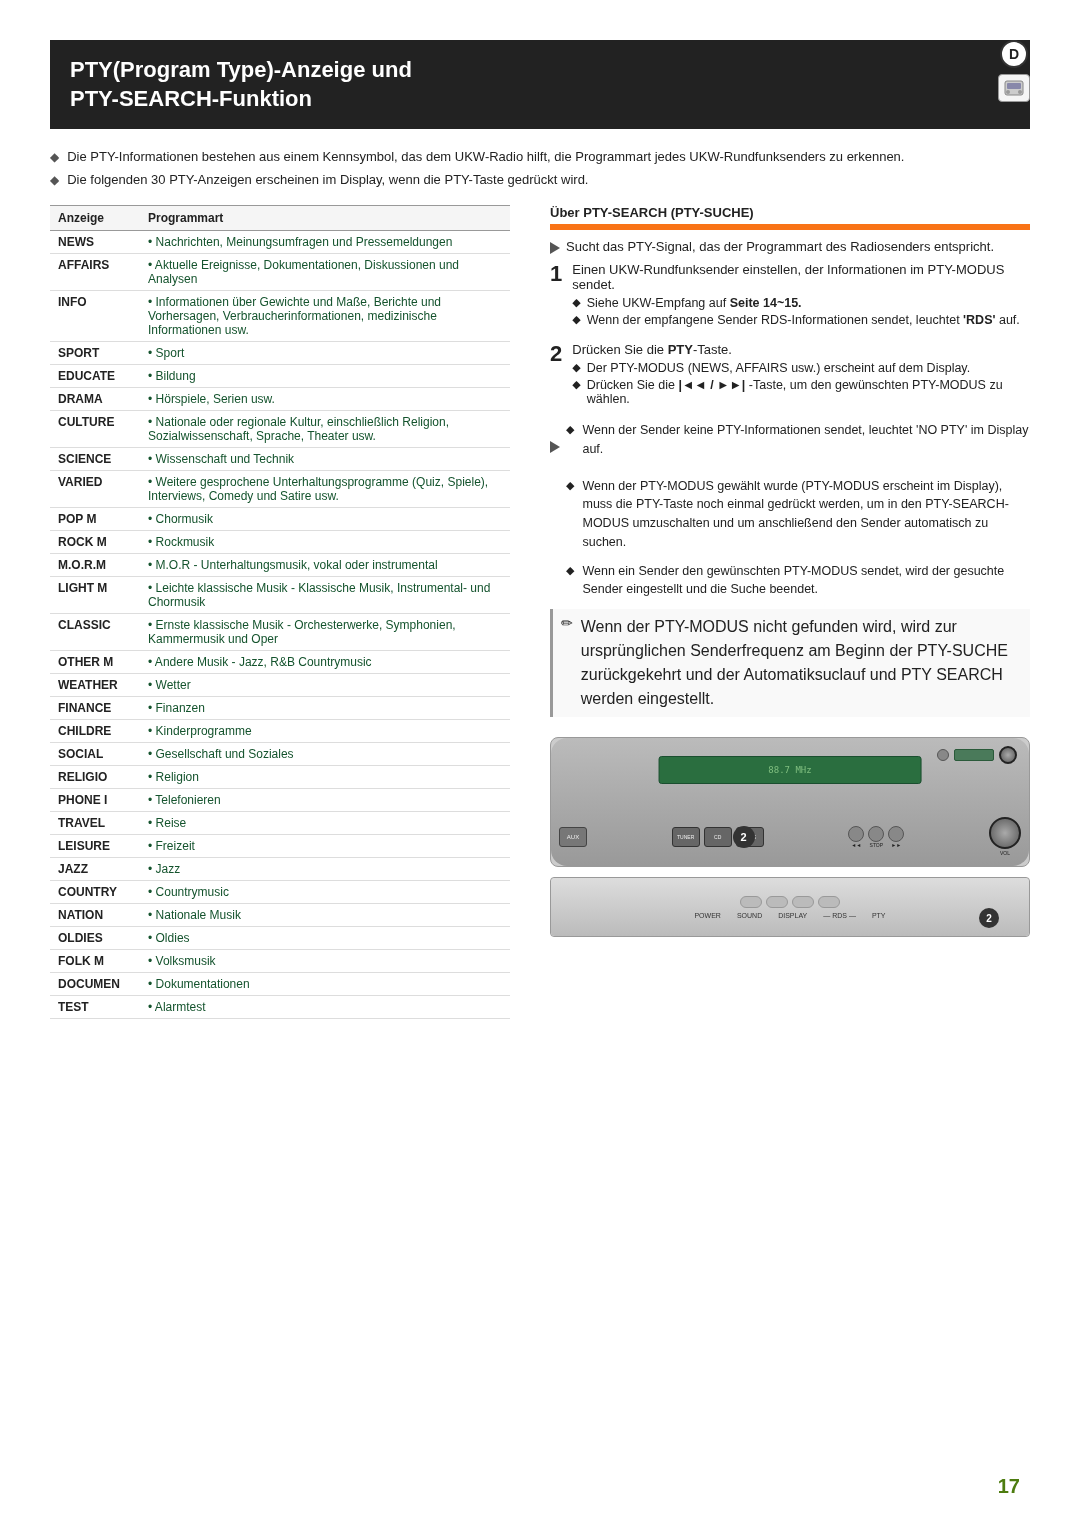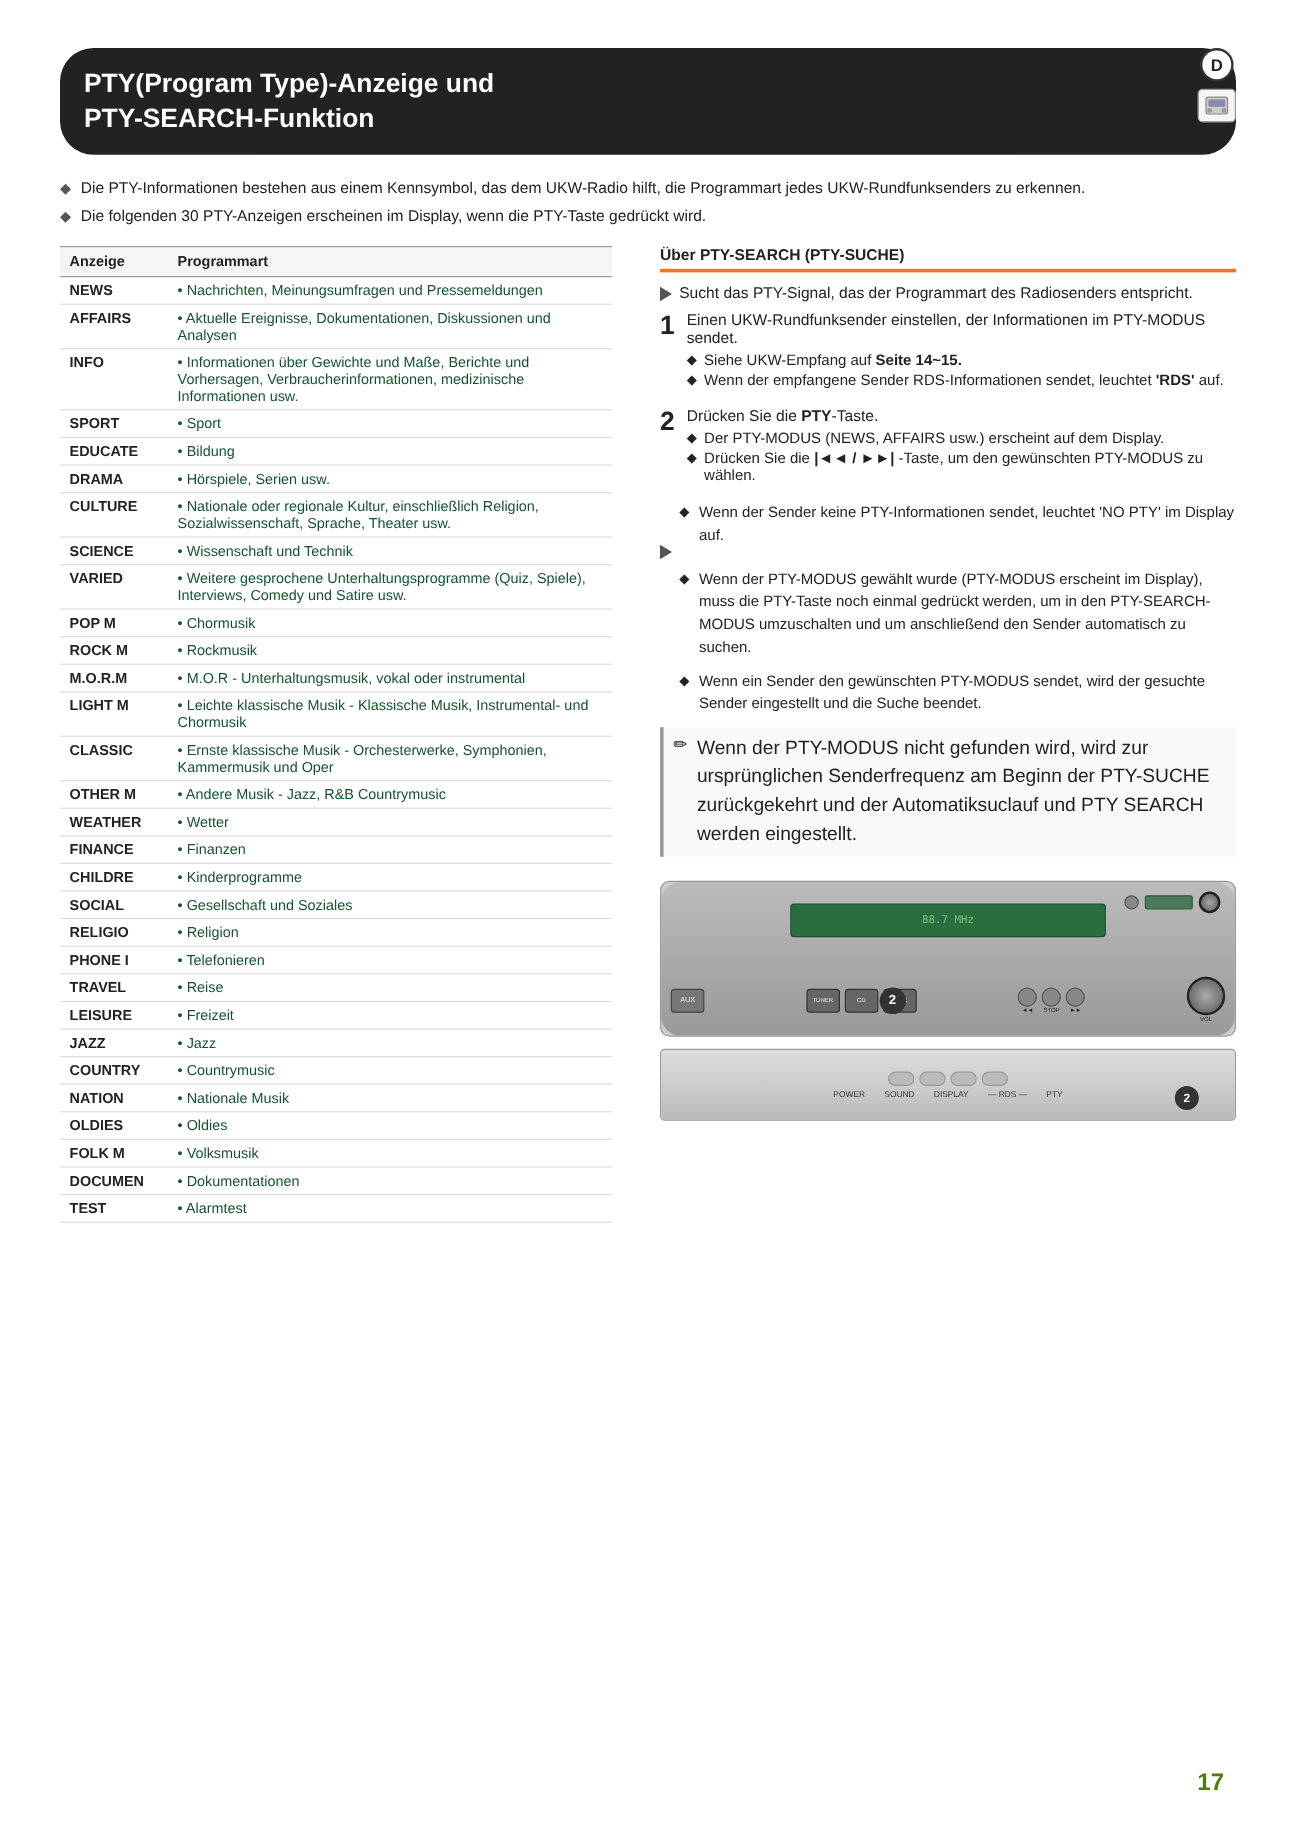--- a/index.html
+++ b/index.html
@@ -19,21 +19,20 @@
       padding: 40px 50px 40px 50px;
       position: relative;
     }
 
     
     .page-header {
       background: #222;
       color: #fff;
       padding: 16px 20px;
       margin-bottom: 20px;
-      border-radius: 28px;
     }
     .page-header h1 {
       font-size: 22px;
       font-weight: bold;
       color: #fff;
       line-height: 1.3;
     }
 
     
     .intro-section {
@@ -102,21 +101,21 @@
     .pty-table tbody tr td:last-child {
       font-style: normal;
       color: #14532d;
     }
 
     
     .section-title {
       font-weight: bold;
       font-size: 13px;
       margin-bottom: 8px;
-      border-bottom: 3px solid #f97316;
+      border-bottom: 6px solid #f97316;
       padding-bottom: 4px;
     }
 
     .step-item {
       display: flex;
       align-items: flex-start;
       margin-bottom: 12px;
     }
     .step-number {
       font-size: 22px;
@@ -300,21 +299,21 @@
       border-top: 6px solid transparent;
       border-bottom: 6px solid transparent;
       border-left: 10px solid #555;
       margin-right: 6px;
       flex-shrink: 0;
       margin-top: 3px;
     }
 
     .step-arrow {
       display: flex;
-      align-items: flex-end;
+      align-items: center;
       margin-bottom: 8px;
     }
     .step-arrow .arrow-right {
       margin-top: 4px;
     }
   </style>
 </head>
 <body>
 
 <div class="page-container">

